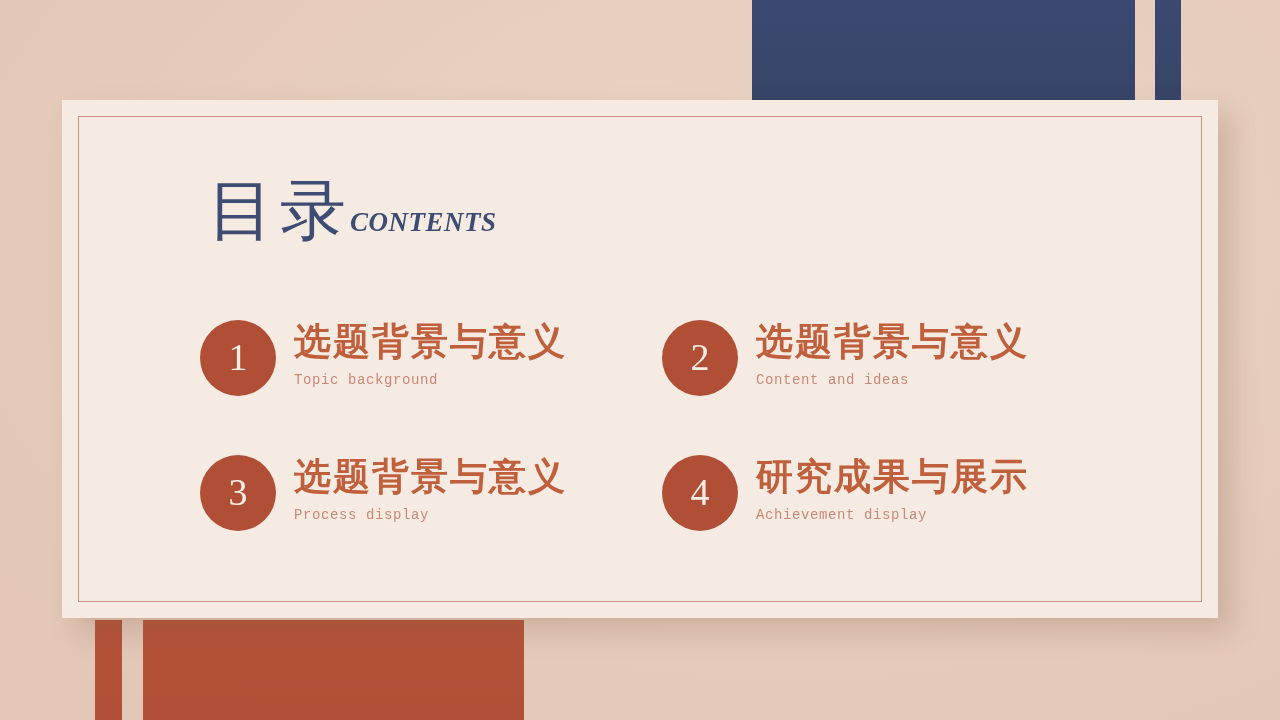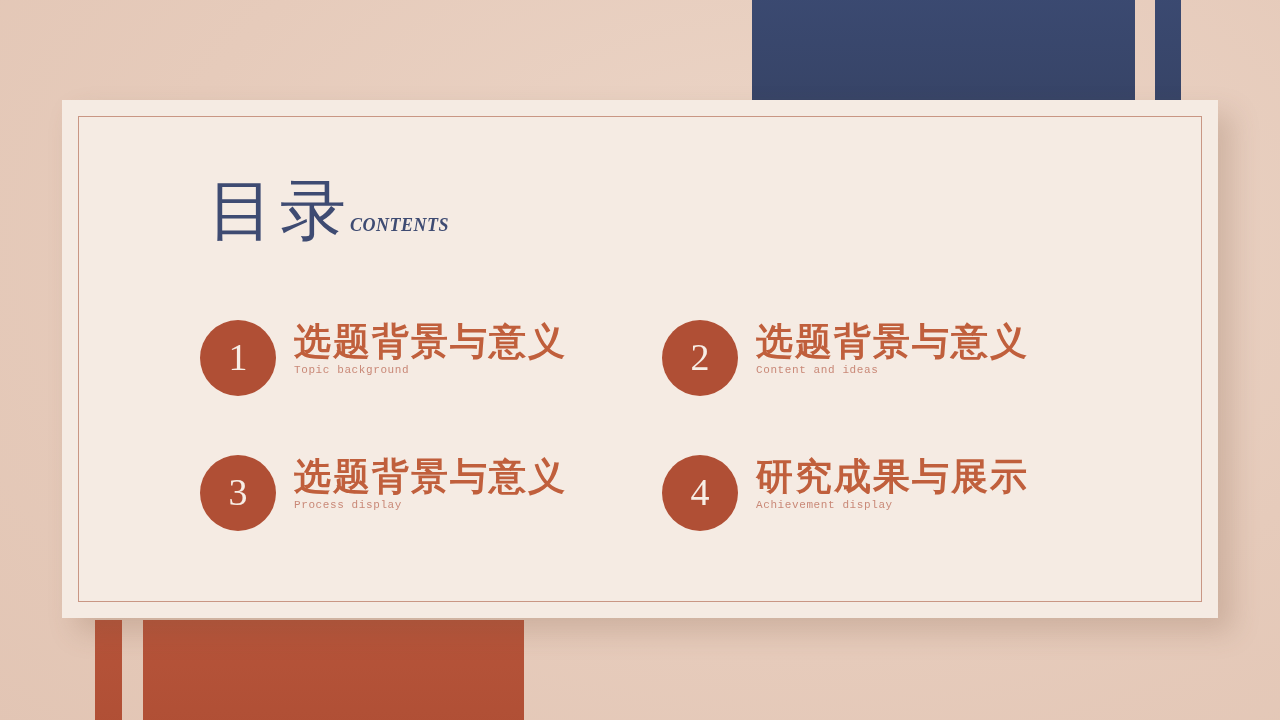--- a/index.html
+++ b/index.html
@@ -92,21 +92,21 @@
     font-family: "Liberation Serif", "DejaVu Serif", serif;
     font-size: 66px;
     line-height: 1;
     letter-spacing: 6px;
     color: #3e4b72;
   }
   .heading-en {
     font-family: "Liberation Serif", "DejaVu Serif", serif;
     font-style: italic;
     font-weight: 700;
-    font-size: 18px;
+    font-size: 27px;
     letter-spacing: 0.5px;
     color: #3e4b72;
     margin-left: -2px;
     position: relative;
     top: -2px;
   }
 
   
   .items {
     position: absolute;
@@ -146,23 +146,23 @@
   .item-cn {
     font-family: "Liberation Serif", "DejaVu Serif", serif;
     font-size: 37px;
     line-height: 1.16;
     letter-spacing: 2px;
     color: #c05f3c;
     white-space: nowrap;
     font-weight: bold;
   }
   .item-en {
-    margin-top: 0;
+    margin-top: 8px;
     font-family: "Liberation Mono", "DejaVu Sans Mono", monospace;
-    font-size: 11px;
+    font-size: 14px;
     letter-spacing: 0.6px;
     color: #c98877;
     white-space: nowrap;
   }
 </style>
 </head>
 <body>
 
 <div class="slide">
 

